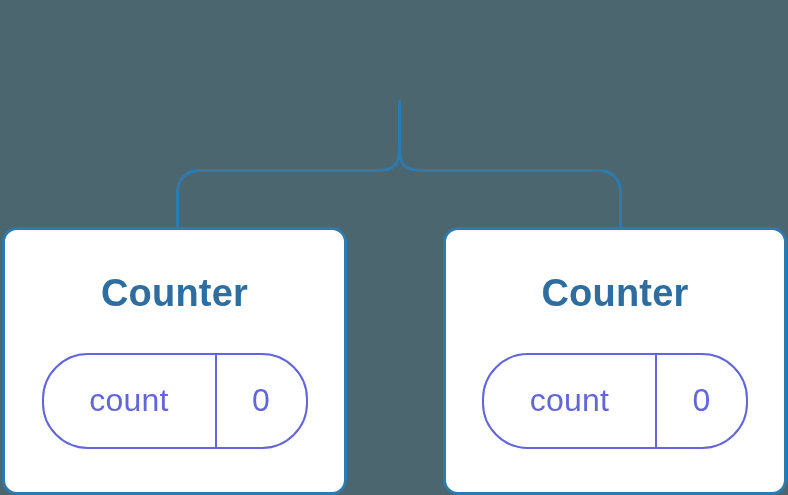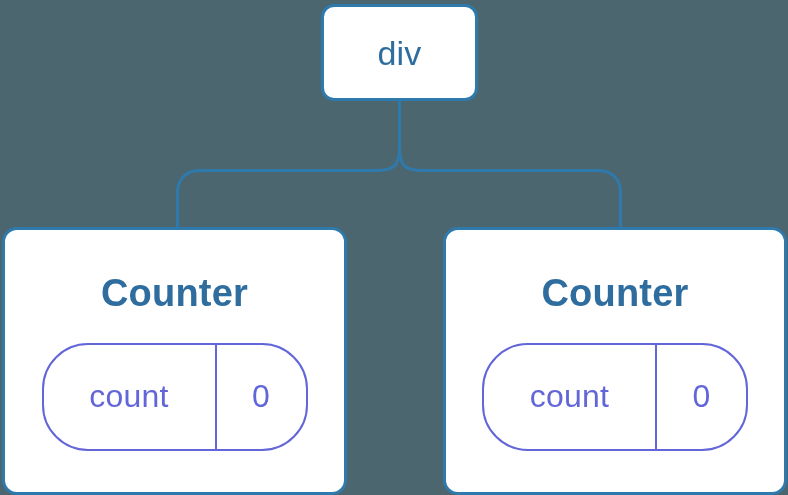--- a/index.html
+++ b/index.html
@@ -82,22 +82,22 @@
   .component-title {
     font-size: 38px;
     line-height: 1;
     color: #2e6d9e;
     letter-spacing: 0.2px;
     font-weight: 700;
   }
 
   
   .state-pill {
-    margin-top: 31px;
-    height: 108px;
+    margin-top: 41px;
+    height: 96px;
     border: 2px solid #6366d8;
     border-radius: 46px;
     display: flex;
     align-items: stretch;
     background: transparent;
   }
 
   #state-pill-left { width: 266px; }
   #state-pill-right { width: 266px; }
 
@@ -136,23 +136,20 @@
       <path d="M399.5,147 C399.5,166 394,170.5 376,170.5
                L200,170.5 C186,170.5 177.5,179 177.5,193
                L177.5,228"></path>
 
       <path d="M399.5,147 C399.5,166 405,170.5 423,170.5
                L598,170.5 C612,170.5 620.5,179 620.5,193
                L620.5,228"></path>
     </g>
   </svg>
 
-  <div class="node-box" id="root-node">
-    <span class="root-label">div</span>
-  </div>
 
   <div class="node-box component-card" id="component-card-left">
     <span class="component-title">Counter</span>
     <div class="state-pill" id="state-pill-left">
       <span class="state-key">count</span>
       <span class="state-value">0</span>
     </div>
   </div>
 
   <div class="node-box component-card" id="component-card-right">

